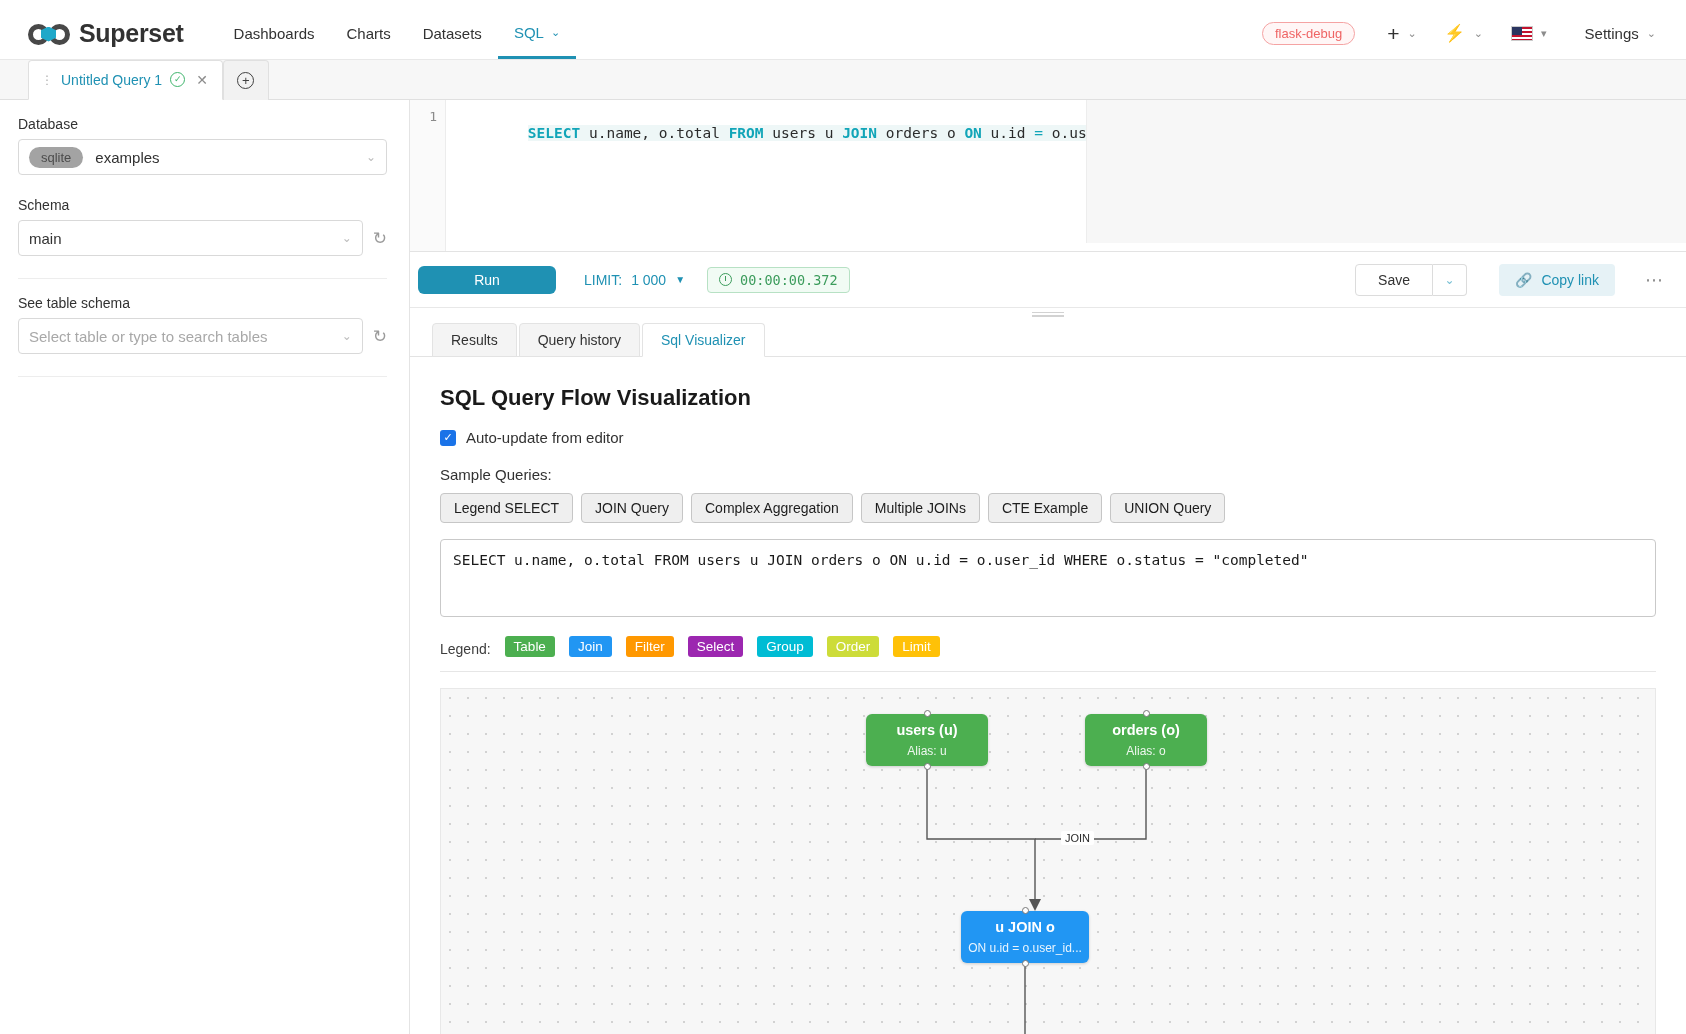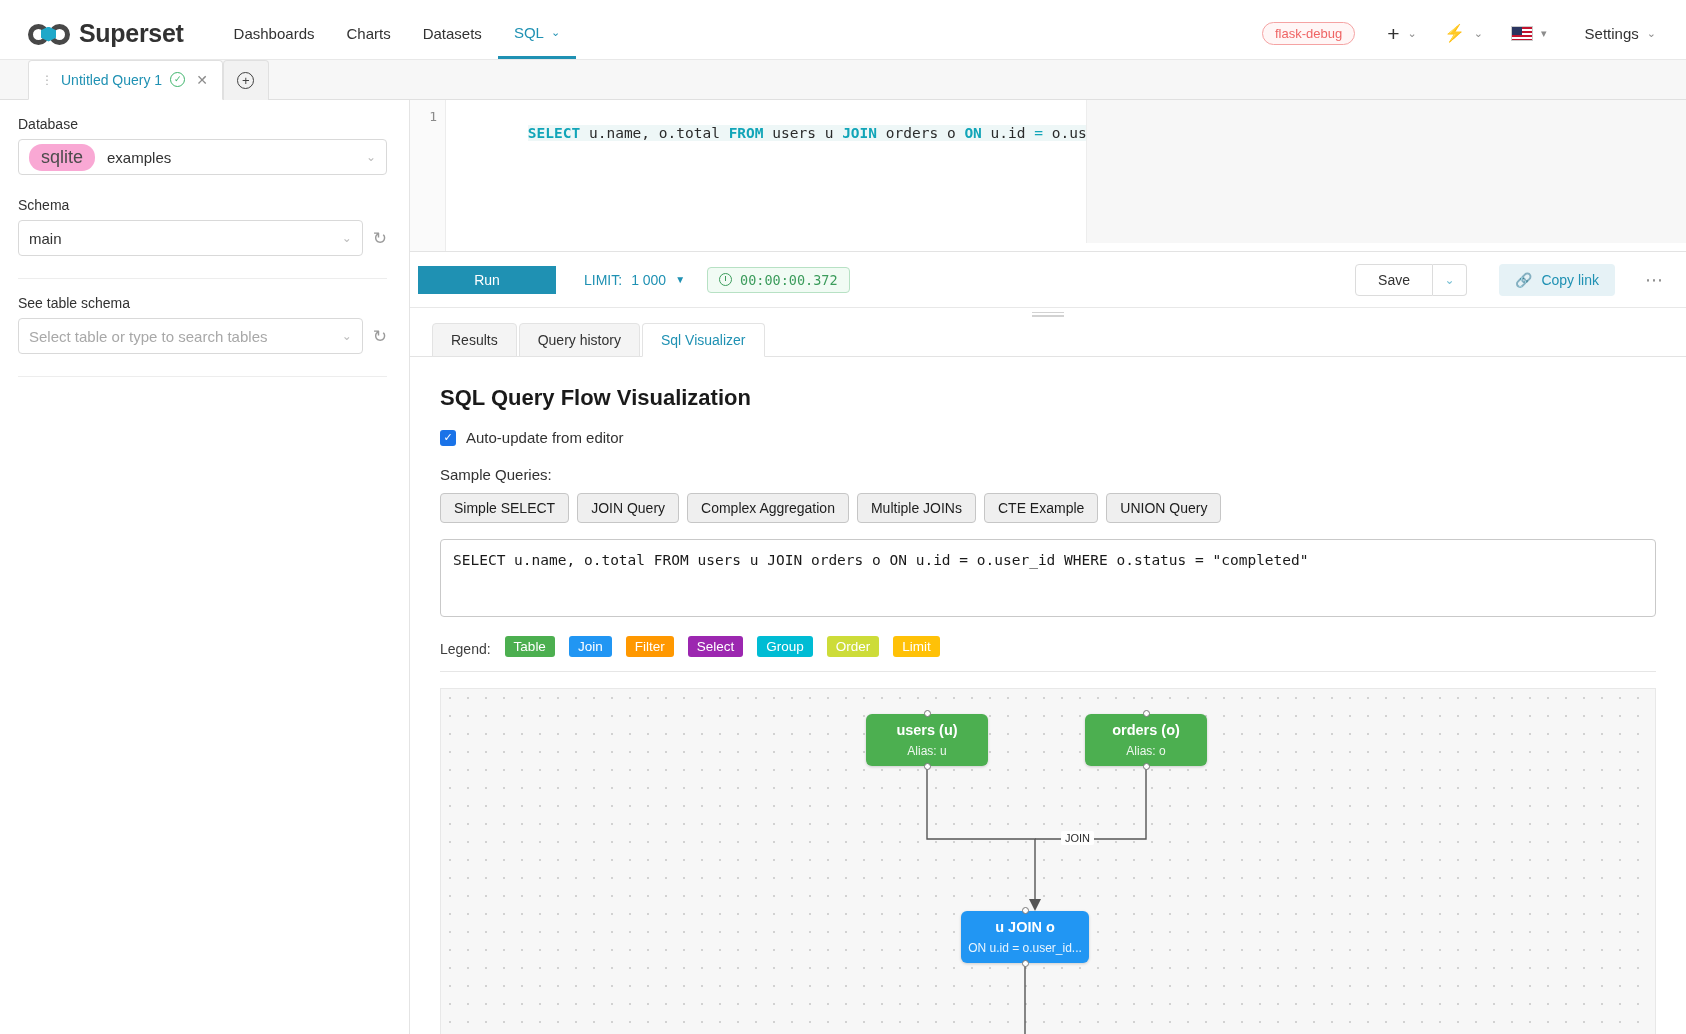--- a/index.html
+++ b/index.html
@@ -105,22 +105,22 @@
     width: 410px; flex: 0 0 410px; border-right: 1px solid #e4e4e4;
     padding: 16px 22px 0 18px; background: #fff;
   }
   .field-label { font-size: 14px; color: #323232; margin-bottom: 7px; }
   .select-box {
     height: 36px; border: 1px solid #d9d9d9; border-radius: 4px;
     display: flex; align-items: center; padding: 0 10px 0 10px;
     font-size: 15px; cursor: pointer; background: #fff;
   }
   .db-chip {
-    background: #f9a8d4; border-radius: 13px; padding: 3px 12px;
-    font-size: 18px; color: #4b4b4b; margin-right: 12px;
+    background: #a3a3a3; border-radius: 13px; padding: 3px 12px;
+    font-size: 13px; color: #4b4b4b; margin-right: 12px;
   }
   .select-val { color: #323232; }
   .select-val.placeholder { color: #a8a8a8; }
   .select-caret { margin-left: auto; color: #bdbdbd; font-size: 12px; }
   .field-block { margin-bottom: 22px; }
   .row-with-refresh { display: flex; align-items: center; gap: 10px; }
   .row-with-refresh .select-box { flex: 1; }
   .refresh-ico { color: #9a9a9a; font-size: 17px; cursor: pointer; line-height: 1; }
   .divider { height: 1px; background: #ededed; margin: 18px 0 16px 0; }
 
@@ -148,21 +148,21 @@
     height: 152px;
   }
 
   
   .toolbar {
     height: 56px; display: flex; align-items: center; padding: 0 22px 0 8px;
     border-bottom: 1px solid #e8e8e8; background: #fff;
   }
   .run-btn {
     width: 138px; height: 28px; background: #1f91b3; color: #fff;
-    border: none; border-radius: 0; font-size: 14px; cursor: pointer;
+    border: none; border-radius: 6px; font-size: 14px; cursor: pointer;
     font-family: inherit;
   }
   .limit-ctl {
     margin-left: 28px; color: #1f91b3; font-size: 14px; display: flex;
     align-items: center; gap: 9px; cursor: pointer;
   }
   .limit-ctl .tri { font-size: 10px; }
   .timer-pill {
     margin-left: 22px; border: 1px solid #b7e1c4; background: #f1fbf4;
     color: #3c9c5c; border-radius: 4px; padding: 4px 11px; font-size: 13.5px;
@@ -423,21 +423,21 @@
         <div class="viz-inner">
           <div class="viz-title">SQL Query Flow Visualization</div>
 
           <div class="autoupdate">
             <span class="cbox">✓</span>
             <span>Auto-update from editor</span>
           </div>
 
           <div class="sample-label">Sample Queries:</div>
           <div class="sample-row">
-            <button class="sample-btn">Simple SELECT</button>
+            <button class="sample-btn">Legend SELECT</button>
             <button class="sample-btn">JOIN Query</button>
             <button class="sample-btn">Complex Aggregation</button>
             <button class="sample-btn">Multiple JOINs</button>
             <button class="sample-btn">CTE Example</button>
             <button class="sample-btn">UNION Query</button>
           </div>
 
           <textarea class="sql-input" style="">SELECT u.name, o.total FROM users u JOIN orders o ON u.id = o.user_id WHERE o.status = "completed"</textarea>
 
           <div class="legend-row">

